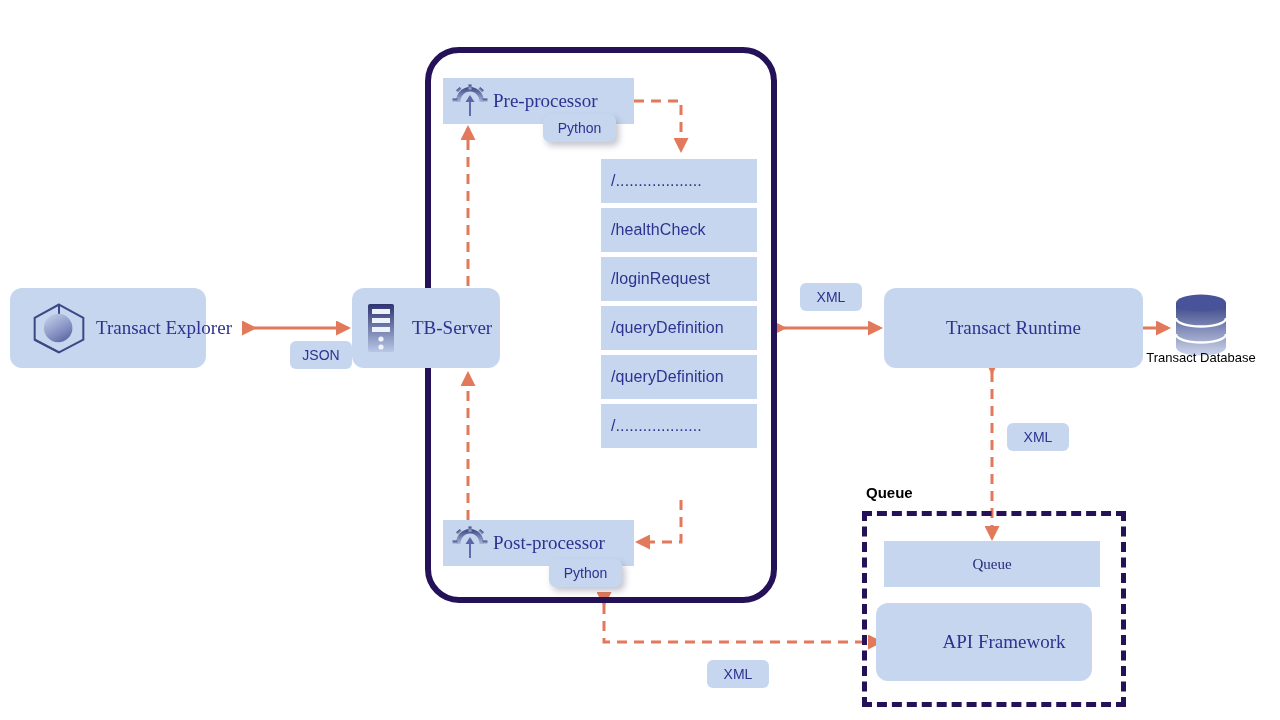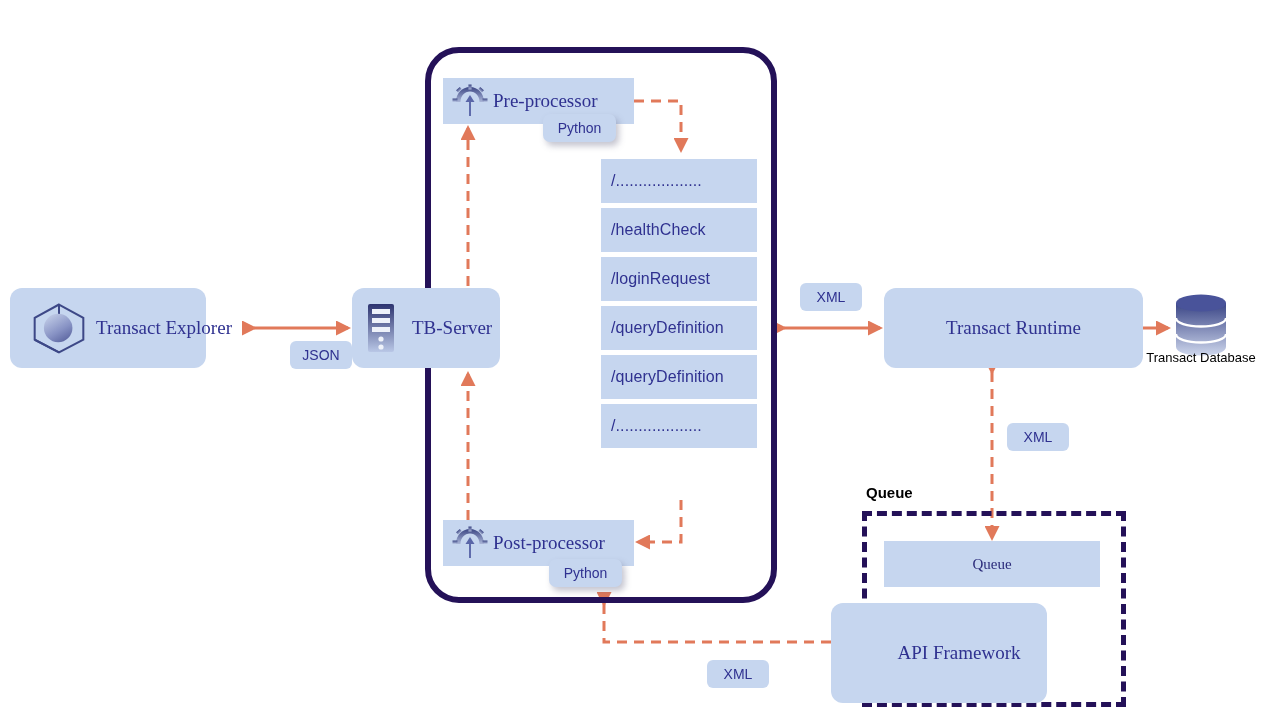--- a/index.html
+++ b/index.html
@@ -168,22 +168,22 @@
     box-sizing: border-box;
     background: transparent;
   }
   #queue-box {
     left: 884px; top: 541px;
     width: 216px; height: 46px;
     justify-content: center;
     font-size: 15px;
   }
   #api-framework {
-    left: 831px; top: 603px;
-    width: 216px; height: 100px;
+    left: 876px; top: 603px;
+    width: 216px; height: 78px;
     border-radius: 12px;
     justify-content: center;
     padding-left: 40px;
   }
 </style>
 </head>
 <body>
 
 <div id="canvas">
 

